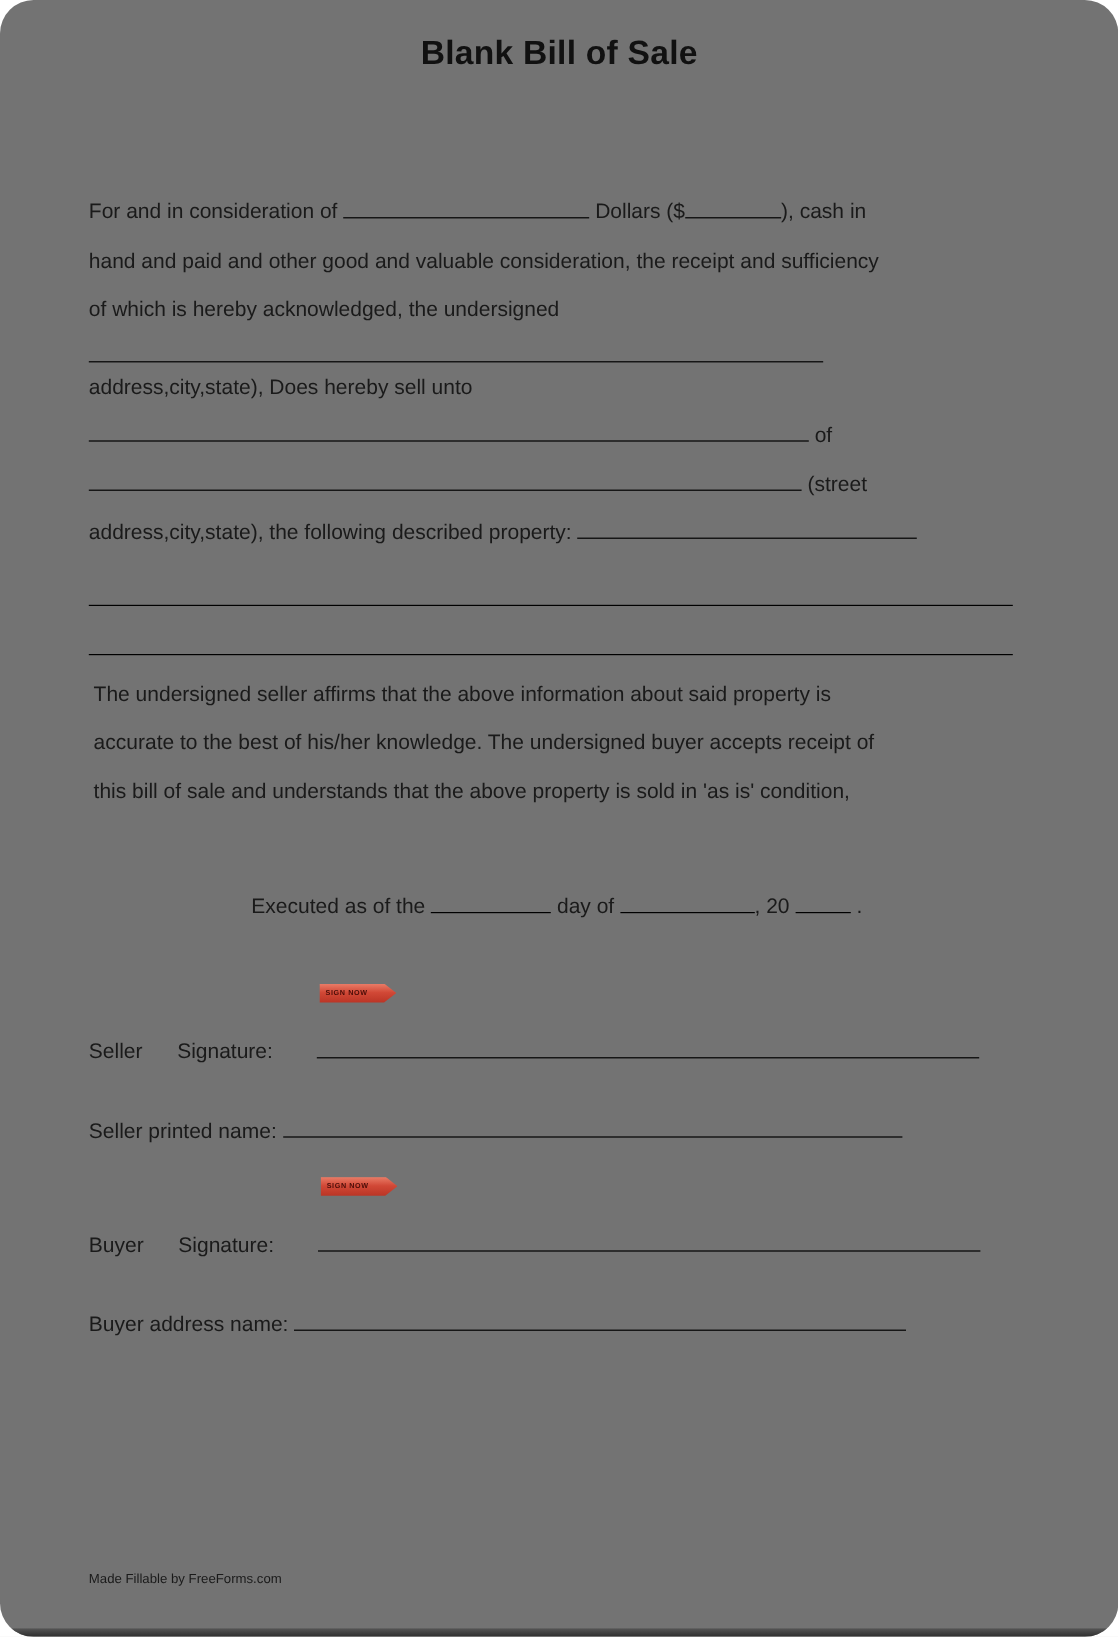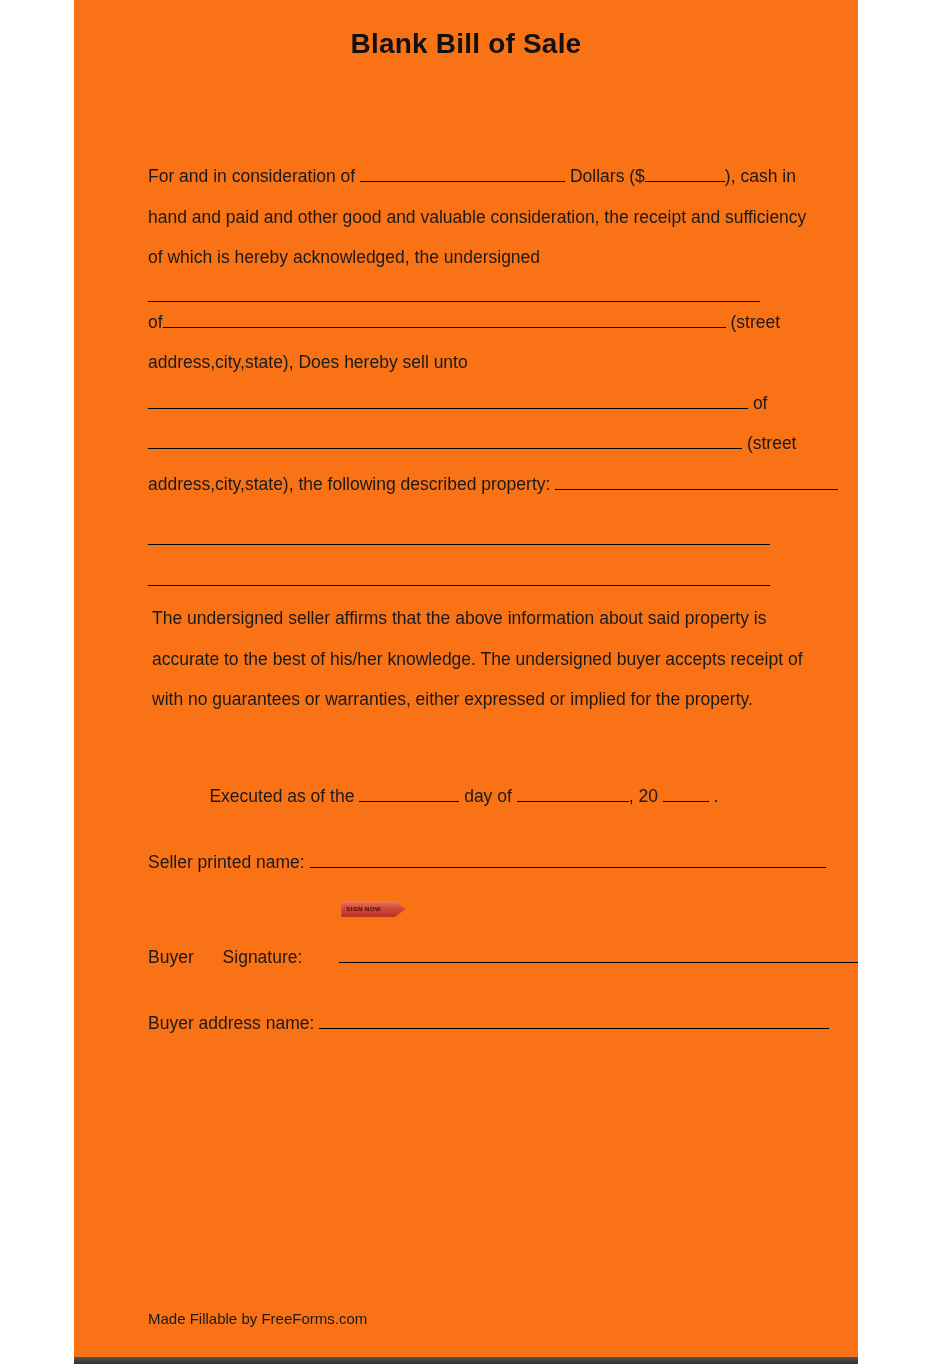--- a/index.html
+++ b/index.html
@@ -1,25 +1,26 @@
 <!DOCTYPE html>
 <html><head>
 <meta charset="utf-8">
 <style>
   * { box-sizing: border-box; }
   html,body { margin:0; padding:0; background:#ffffff; }
   .page {
     position: relative;
-    width: 784px;
+    width: 932px;
     height: 1364px;
     margin: 0 auto;
-    background: #f97316;
+    background: #737373;
     overflow: hidden;
     font-family: "Liberation Sans", sans-serif;
     color: #1a1a1a;
+    border-radius: 28px;
   }
   .title {
     margin: 0;
     padding-top: 28px;
     text-align: center;
     font-size: 28px;
     font-weight: bold;
     color: #111;
     letter-spacing: 0.2px;
   }
@@ -82,21 +83,21 @@
     color: #4a0d08;
     line-height: 16px;
     padding-left: 5px;
     letter-spacing: 0.5px;
     white-space: nowrap;
   }
   .footer {
     position: absolute;
     left: 74px;
     top: 1310px;
-    font-size: 15px;
+    font-size: 11px;
     color: #1a1a1a;
   }
   .bottom-edge {
     position: absolute;
     left: 0; right: 0; bottom: 0;
     height: 7px;
     background: linear-gradient(180deg, #555 0%, #2e2e2e 100%);
   }
 </style>
 </head>
@@ -112,24 +113,20 @@
       <div class="tline">
         <span>For and in consideration of</span>
         <span class="blank w-consideration"></span>
         <span>Dollars ($</span><span class="blank w-amount"></span><span>), cash in</span>
       </div>
       <div class="tline">hand and paid and other good and valuable consideration, the receipt and sufficiency</div>
       <div class="tline">of which is hereby acknowledged, the undersigned</div>
 
       <div class="blank-line seller-name-line"></div>
 
-      <div class="tline">
-        <span>of</span><span class="blank w-seller-addr"></span>
-        <span>(street</span>
-      </div>
       <div class="tline">address,city,state), Does hereby sell unto</div>
 
       <div class="tline">
         <span class="blank w-buyer-name"></span>
         <span>of</span>
       </div>
       <div class="tline">
         <span class="blank w-buyer-addr"></span>
         <span>(street</span>
       </div>
@@ -138,32 +135,42 @@
         <span class="blank w-property"></span>
       </div>
 
       <div class="blank-line tall full-line"></div>
       <div class="blank-line tall full-line"></div>
     </div>
 
     <div class="affirmation">
       <div class="tline">The undersigned seller affirms that the above information about said property is</div>
       <div class="tline">accurate to the best of his/her knowledge. The undersigned buyer accepts receipt of</div>
-      <div class="tline">with no guarantees or warranties, either expressed or implied for the property.</div>
+      <div class="tline">this bill of sale and understands that the above property is sold in 'as is' condition,</div>
     </div>
 
     <div class="executed tline">
       <span>Executed as of the</span>
       <span class="blank w-day"></span>
       <span>day of</span>
       <span class="blank w-month"></span><span>, 20</span>
       <span class="blank w-year"></span>
       <span>.</span>
     </div>
 
+    <div class="sig-row">
+      <span class="role-label">Seller</span>
+      <span class="sig-label">Signature:</span>
+      <span class="sig-line-wrap">
+        <span class="sign-tab">
+            <span class="tab-text">SIGN NOW</span>
+          </span>
+        <span class="blank w-sig"></span>
+      </span>
+    </div>
 
     <div class="printed-row">
       <span>Seller printed name:</span>
       <span class="blank w-printed-seller"></span>
     </div>
 
     <div class="sig-row buyer">
       <span class="role-label">Buyer</span>
       <span class="sig-label">Signature:</span>
       <span class="sig-line-wrap">

